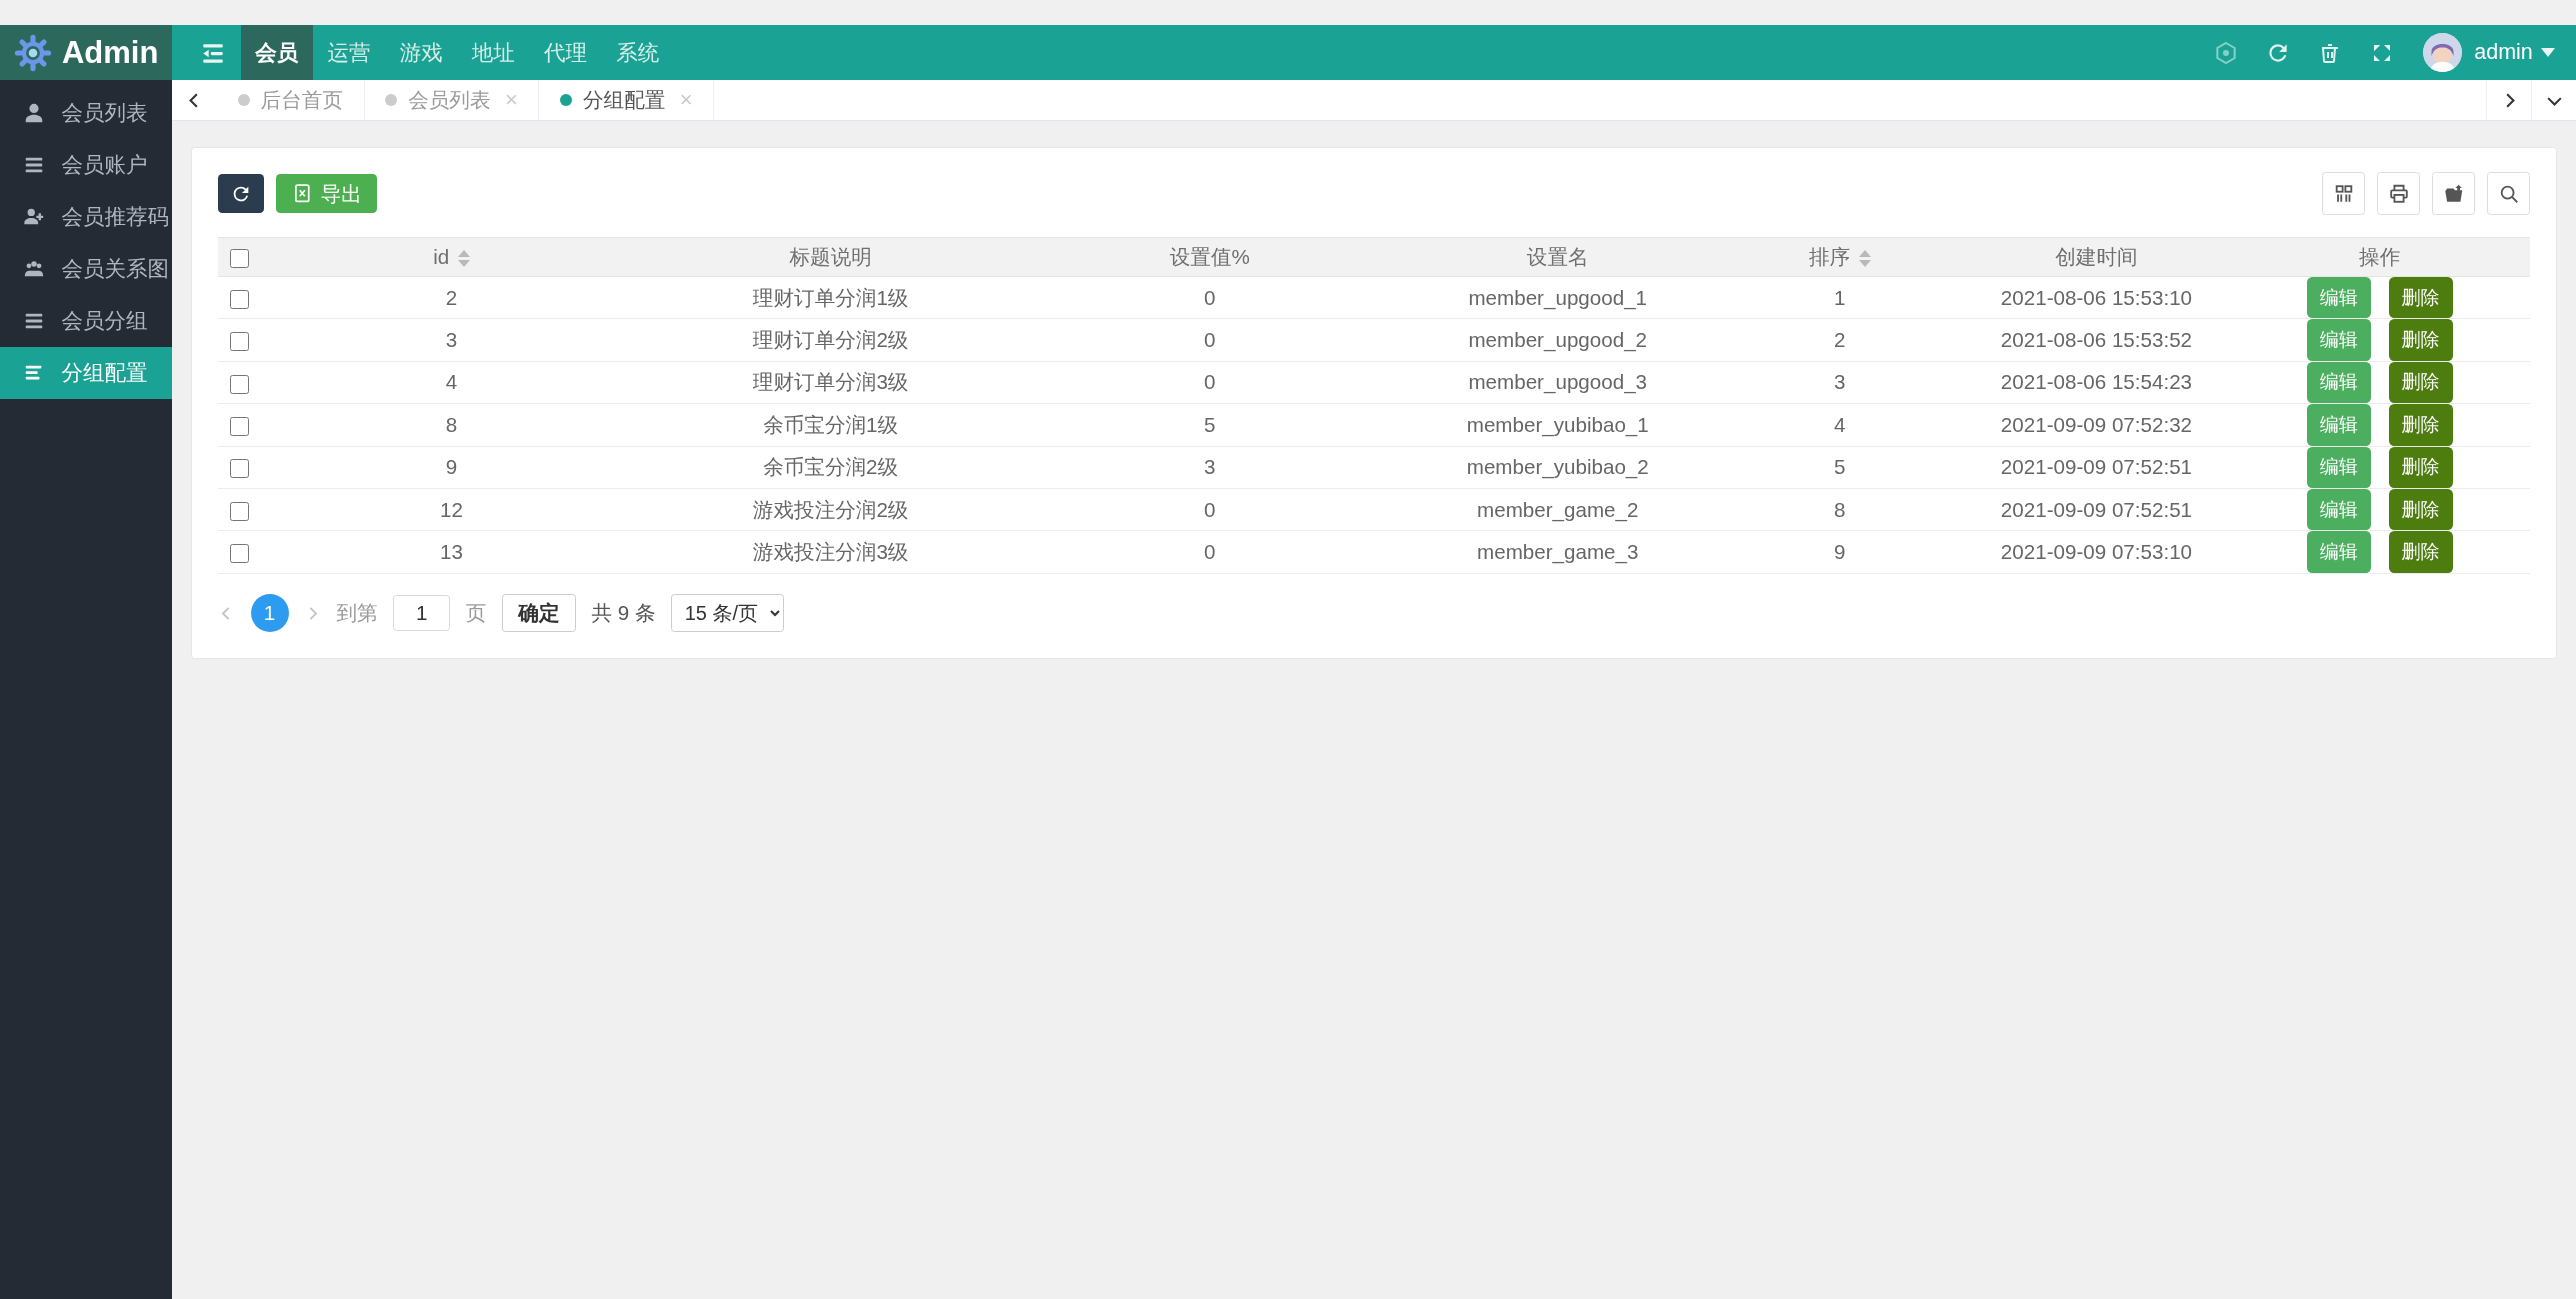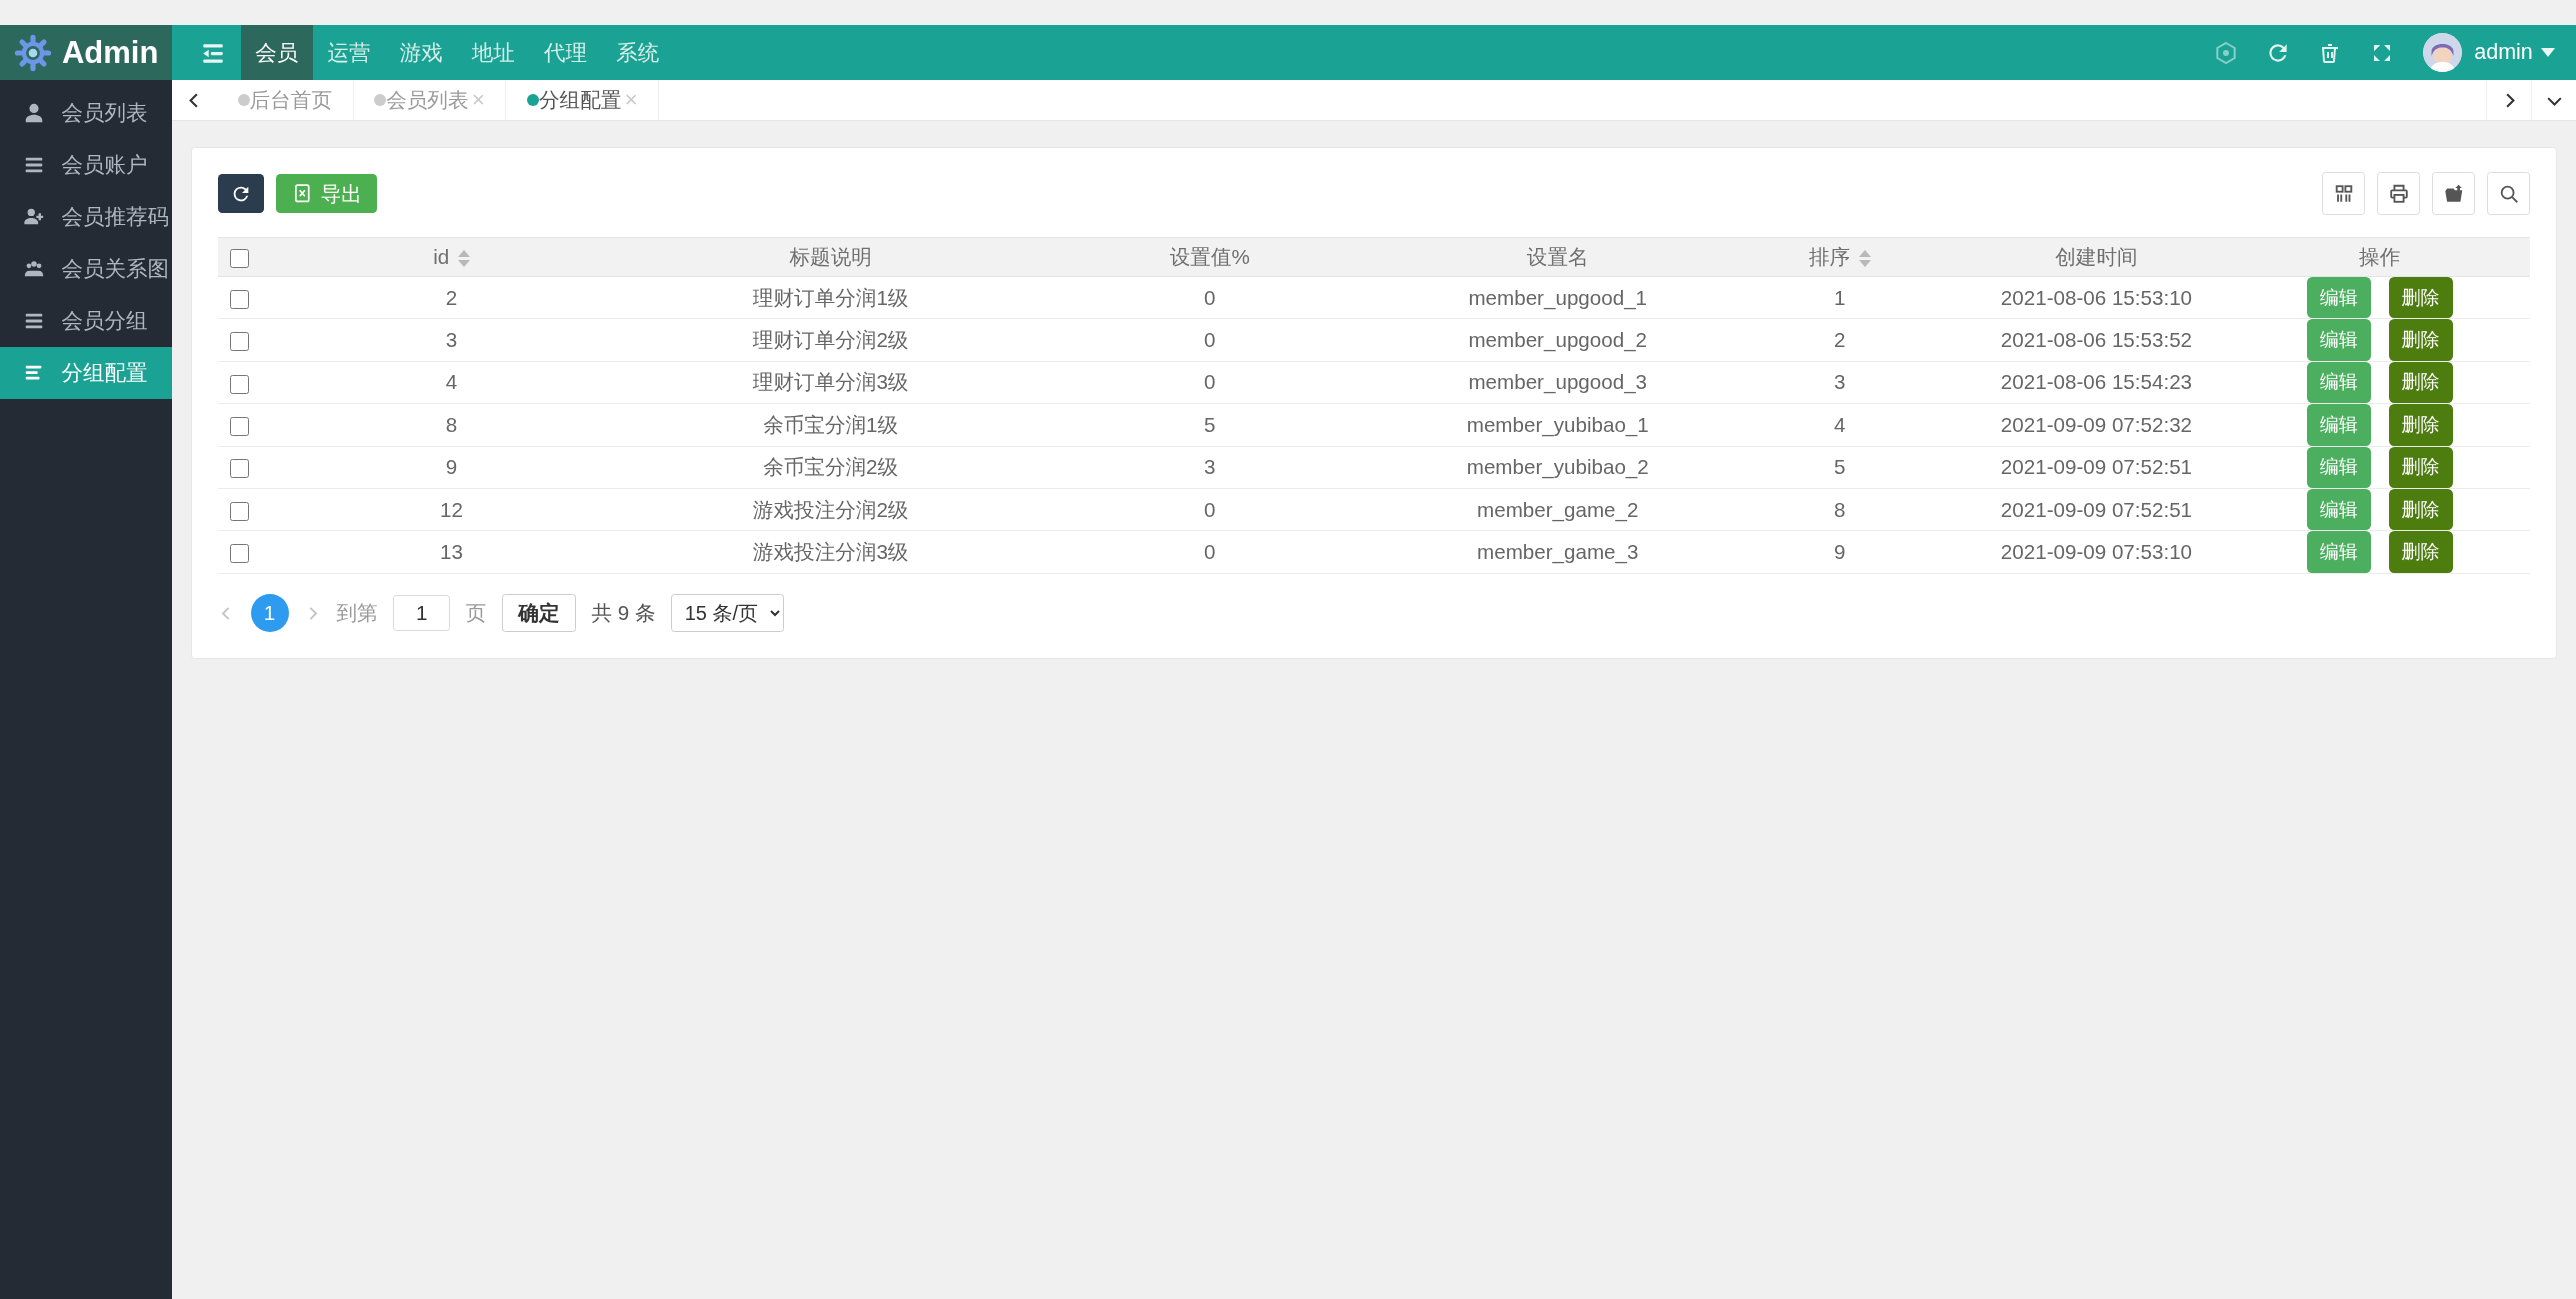--- a/index.html
+++ b/index.html
@@ -22,21 +22,21 @@
   .brand { color: #fff; font-size: 31px; font-weight: bold; }
   .nav-toggle {
     width: 55px; margin-left: 13.7px; display: flex; align-items: center;
     justify-content: center; cursor: pointer; color: #e8f6f2;
   }
   .nav-menu { display: flex; align-items: stretch; }
   .nav-item {
     padding: 0 14.6px; display: flex; align-items: center; font-size: 21.5px;
     cursor: pointer; color: #d7efe9;
   }
-  .nav-item.active { background: #2d685c; color: #fff; font-weight: normal; }
+  .nav-item.active { background: #2d685c; color: #fff; font-weight: bold; }
   .nav-right { margin-left: auto; display: flex; align-items: center; padding-right: 8.6px; }
   .nav-icon {
     width: 52px; height: 55px; display: flex; align-items: center; justify-content: center;
     color: #e3f4ef; cursor: pointer;
   }
   .nav-icon.dim { opacity: .55; }
   .avatar {
     width: 39px; height: 39px; border-radius: 50%; overflow: hidden; margin: 0 12px 0 15.5px;
     background: #cfd8ea; flex: none; cursor: pointer;
   }
@@ -60,21 +60,21 @@
   .tabbar {
     height: 41px; background: #fff; border-bottom: 0.9px solid #e2e6ec;
     display: flex; align-items: stretch; flex: none;
   }
   .tab-arrow {
     width: 45px; display: flex; align-items: center; justify-content: center;
     color: #333; cursor: pointer;
   }
   .tab-arrow.bordered { border-left: 0.9px solid #eee; }
   .tab {
-    display: flex; align-items: center; padding: 0 20.6px;
+    display: flex; align-items: center; gap: 11px; padding: 0 20.6px;
     border-right: 0.9px solid #eee; font-size: 20.6px; color: #9a9a9a; cursor: pointer;
   }
   .tab:first-of-type { border-left: 0.9px solid #eee; }
   .tab .dot { width: 12px; height: 12px; border-radius: 50%; background: #ccc; flex: none; }
   .tab.active { color: #555; }
   .tab.active .dot { background: #1aa294; }
   .tab .close { color: #c9c9c9; font-size: 22px; margin-left: 3.4px; line-height: 1; }
   .tabbar-spacer { flex: 1; }
   
   .content { flex: 1; padding: 26px 19px; background: #f0f0f0; overflow: hidden; }

